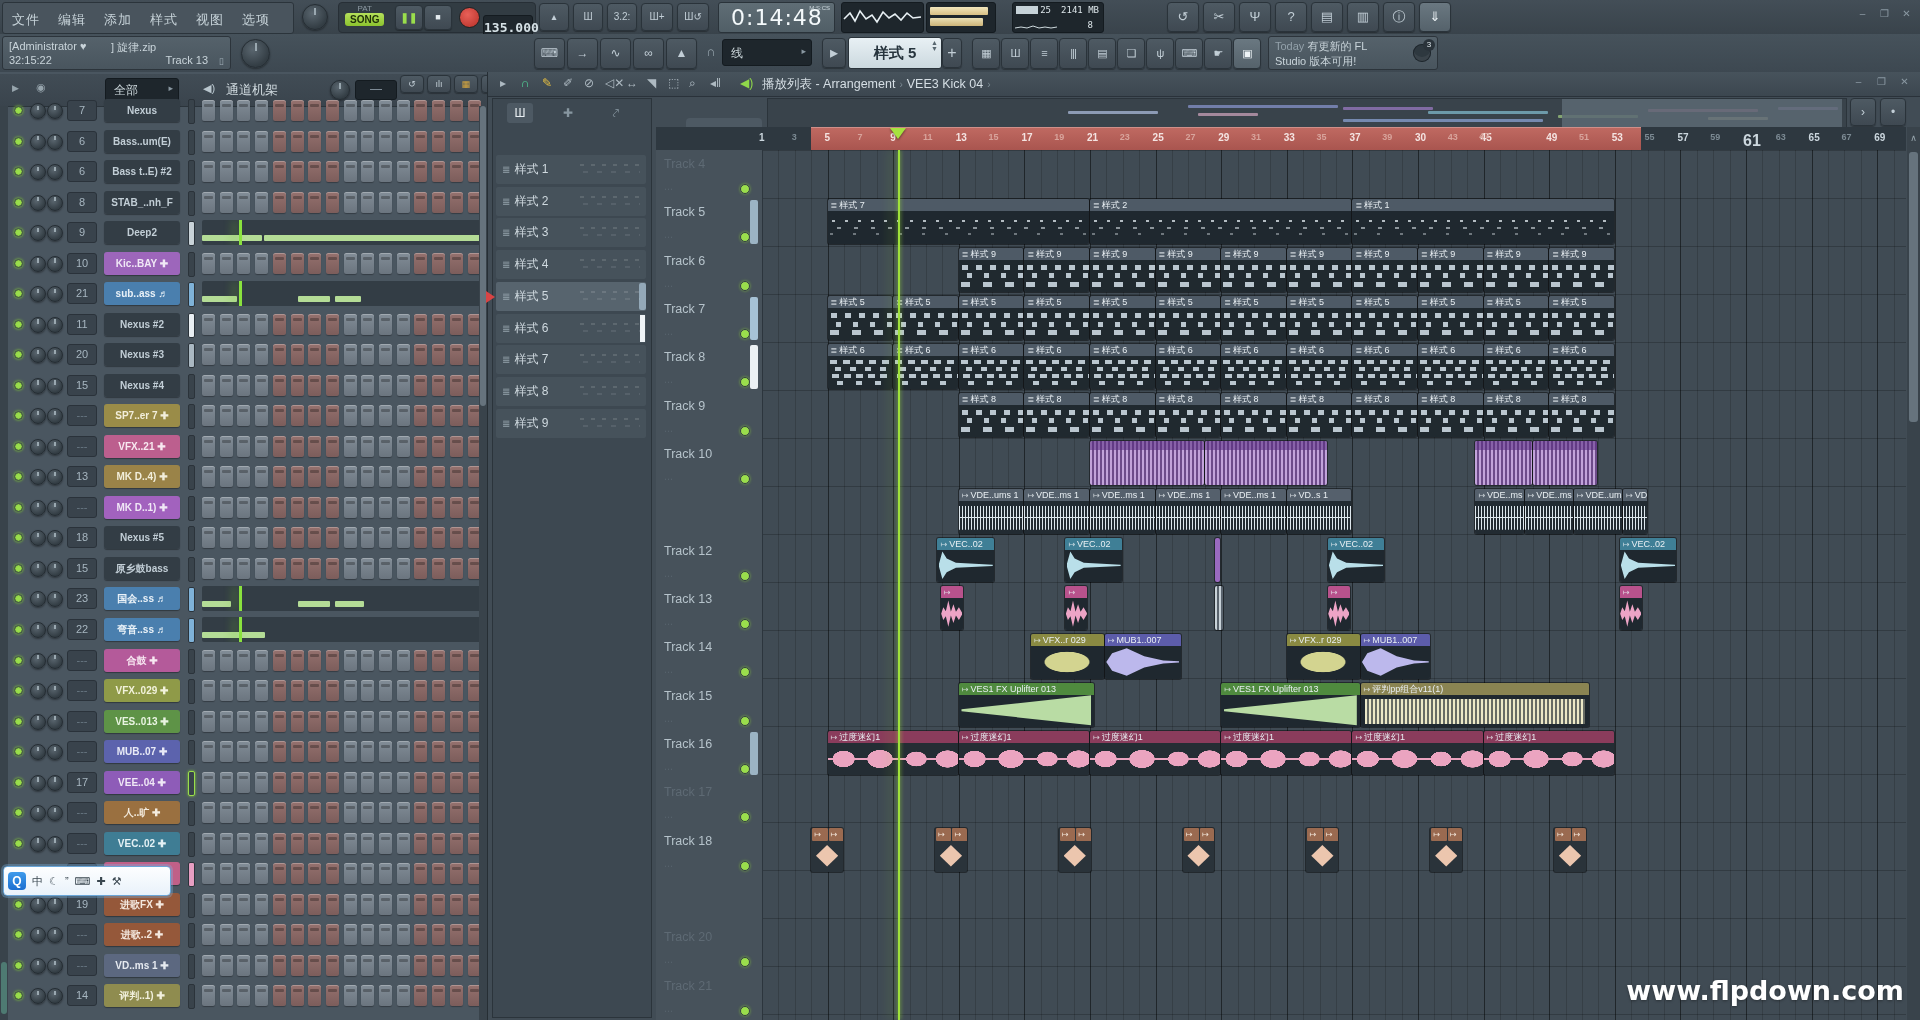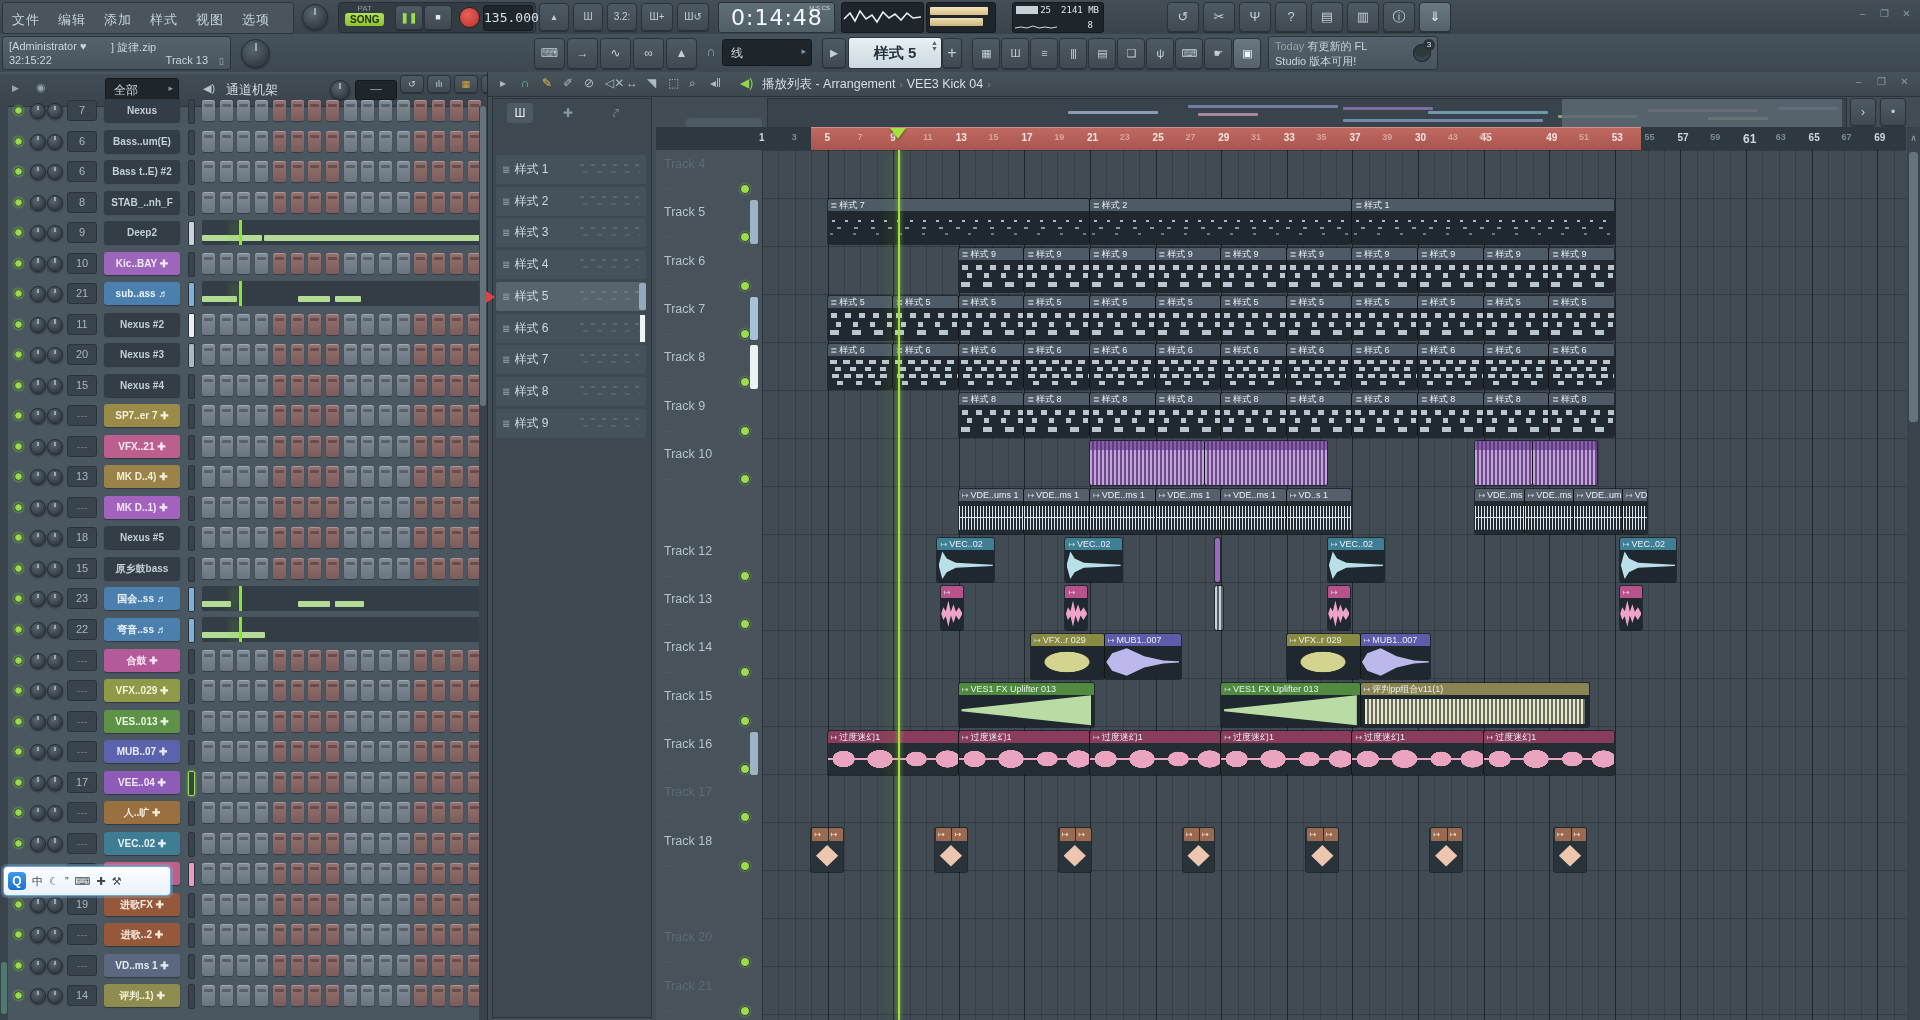--- a/index.html
+++ b/index.html
@@ -163,21 +163,21 @@
         <div id="pat-label">PAT</div>
         <div id="song-label">SONG</div>
       </div>
       <div class="abs tbtn" style="left:56px;top:2px;width:26px;height:23px;">
         <span style="color:#9ade4c;font-size:10px;line-height:23px;font-weight:bold;">❚❚</span>
       </div>
       <div class="abs tbtn" style="left:85px;top:2px;width:26px;height:23px;">
         <span style="font-size:9px;line-height:23px;color:#e4ebef;">■</span>
       </div>
       <div class="abs" style="left:120px;top:4px;width:19px;height:19px;border-radius:50%;background:radial-gradient(circle at 40% 35%,#e86058,#b83028);border:1px solid #222;"></div>
-      <div id="tempo-box" class="abs" style="left:144px;top:2px;width:48px;height:24px;">135.000</div>
+      <div id="tempo-box" class="abs" style="left:144px;top:12px;width:48px;height:24px;font-weight:bold;">135.000</div>
     </div>
     <div id="transport-small" class="abs" style="left:539px;top:3px;">
         <div class="tbtn abs" style="left: 0px; top: 0px; width: 28px; height: 26px; line-height: 26px; font-size: 10px;">▴</div>
         <div class="tbtn abs" style="left: 34px; top: 0px; width: 28px; height: 26px; line-height: 26px; font-size: 10px;">Ш</div>
         <div class="tbtn abs" style="left: 68px; top: 0px; width: 28px; height: 26px; line-height: 26px; font-size: 10px;">3.2:</div>
         <div class="tbtn abs" style="left: 102px; top: 0px; width: 30px; height: 26px; line-height: 26px; font-size: 10px;">Ш+</div>
         <div class="tbtn abs" style="left: 138px; top: 0px; width: 30px; height: 26px; line-height: 26px; font-size: 10px;">Ш↺</div>
       </div>
     <div id="time-panel" class="abs" style="left:718px;top:2px;width:115px;height:29px;">
       <span id="time-value" class="abs" style="left:12px;top:2px;">0:14:48</span>
@@ -1077,21 +1077,21 @@
         <span class="rnum" style="left: 759px; color: rgb(244, 228, 226); font-size: 10px;">30</span>
         <span class="rnum" style="left: 791.8px; color: rgb(216, 164, 156); font-size: 9px;">43</span>
         <span class="rnum" style="left: 824.6px; color: rgb(244, 228, 226); font-size: 10px;">45</span>
         <span class="rnum" style="left: 823px; color: rgb(216, 164, 156); font-size: 9px; font-family: Liberation Mono, monospace;">47</span>
         <span class="rnum" style="left: 890.2px; color: rgb(244, 228, 226); font-size: 10px;">49</span>
         <span class="rnum" style="left: 923px; color: rgb(216, 164, 156); font-size: 9px;">51</span>
         <span class="rnum" style="left: 955.8px; color: rgb(244, 228, 226); font-size: 10px;">53</span>
         <span class="rnum" style="left: 988.6px; color: rgb(124, 138, 147); font-size: 9px;">55</span>
         <span class="rnum" style="left: 1021.4px; color: rgb(204, 215, 222); font-size: 10px;">57</span>
         <span class="rnum" style="left: 1054.2px; color: rgb(124, 138, 147); font-size: 9px;">59</span>
-        <span class="rnum" style="left: 1087px; color: rgb(204, 215, 222); font-size: 12px;">61</span>
+        <span class="rnum" style="left: 1087px; color: rgb(204, 215, 222); font-size: 16px;">61</span>
         <span class="rnum" style="left: 1119.8px; color: rgb(124, 138, 147); font-size: 9px;">63</span>
         <span class="rnum" style="left: 1152.6px; color: rgb(204, 215, 222); font-size: 10px;">65</span>
         <span class="rnum" style="left: 1185.4px; color: rgb(124, 138, 147); font-size: 9px;">67</span>
         <span class="rnum" style="left: 1218.2px; color: rgb(204, 215, 222); font-size: 10px;">69</span>
       </div>
     <div id="grid">
         <div id="gridlines" style="background-image: repeating-linear-gradient(rgba(0, 0, 0, 0.22) 0px, rgba(0, 0, 0, 0.22) 1px, transparent 1px, transparent 48px), repeating-linear-gradient(90deg, rgba(0, 0, 0, 0.4) 0px, rgba(0, 0, 0, 0.4) 1px, transparent 1px, transparent 65.6px), repeating-linear-gradient(90deg, rgba(0, 0, 0, 0.16) 0px, rgba(0, 0, 0, 0.16) 1px, transparent 1px, transparent 16.4px); background-position: 0px 0px, 106px 0px, 106px 0px;"></div>
         <div style="position: absolute; left: 0px; top: 0px; width: 106px; height: 100%; background: rgb(71, 82, 91); border-right: 1px solid rgb(44, 53, 61);"></div>
         <div class="trackrow" style="top: 0px;">
           <div class="thead-name dim">Track 4</div>
@@ -1546,14 +1546,15 @@
           <div class="tled" style="left: 84px; bottom: 4px;"></div>
         </div>
         <div id="playhead" style="left: 242.12px; top: 0px; height: 870px;"></div>
       </div>
     <div class="abs scroll" style="left:1419px;top:55px;width:13px;height:23px;color:#97a5ad;text-align:center;font-size:9px;line-height:23px;">∧</div>
     <div class="abs scroll" style="left:1419px;top:78px;width:13px;height:870px;">
       <div class="abs thumb" style="left:2px;top:2px;width:9px;height:270px;"></div>
     </div>
   </div>
 
+  <div id="watermark">www.flpdown.com</div>
 <div id="pl-marker" style="left: 890.12px; top: 128px;"></div>
   </div>
 
 </body></html>

